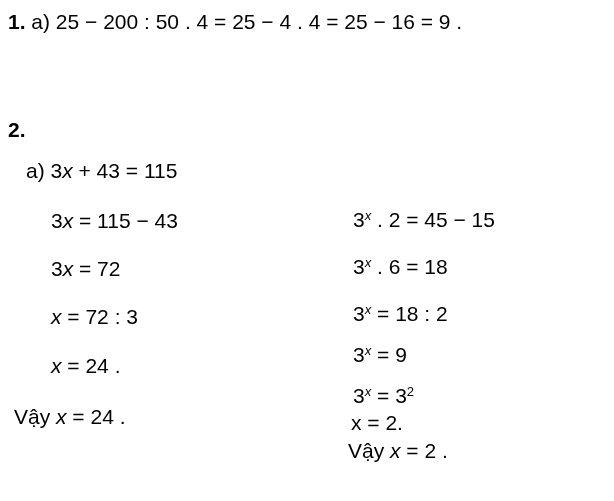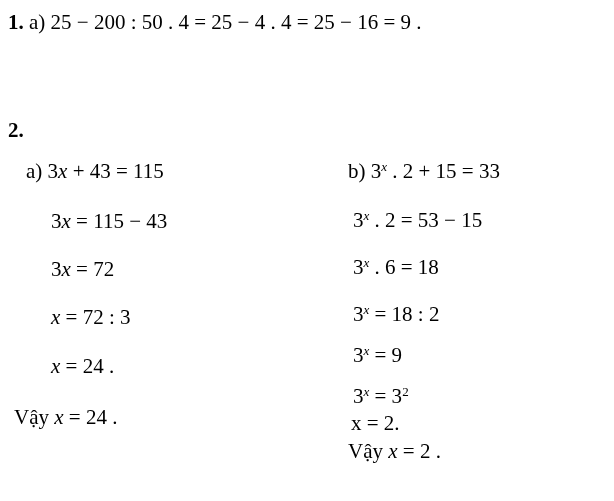--- a/index.html
+++ b/index.html
@@ -5,21 +5,21 @@
   html, body {
     margin: 0;
     padding: 0;
     background: #ffffff;
   }
   .page {
     position: relative;
     width: 614px;
     height: 501px;
     background: #ffffff;
-    font-family: Liberation Serif, serif;
+    font-family: Liberation Sans, sans-serif;
     font-size: 21px;
     color: #000000;
     overflow: hidden;
   }
   .row {
     position: absolute;
     white-space: pre;
     line-height: 26px;
   }
   
@@ -46,22 +46,21 @@
 
   <div class="row" style="left:8px; top:117px;"><span class="seg-b">2.</span></div>
 
   <div class="row" style="left:26px; top:158px;"><span>a) 3</span><span class="seg-i">x</span><span> + 43 = 115</span></div>
   <div class="row" style="left:51px; top:208px;"><span>3</span><span class="seg-i">x</span><span> = 115 − 43</span></div>
   <div class="row" style="left:51px; top:256px;"><span>3</span><span class="seg-i">x</span><span> = 72</span></div>
   <div class="row" style="left:51px; top:304px;"><span class="seg-i">x</span><span> = 72 : 3</span></div>
   <div class="row" style="left:51px; top:353px;"><span class="seg-i">x</span><span> = 24 .</span></div>
   <div class="row" style="left:14px; top:404px;"><span>Vậy </span><span class="seg-i">x</span><span> = 24 .</span></div>
 
-  <div class="row" style="left:348px; top:158px;"><span>b) 3</span><span class="seg-supi">x</span><span> . 2 + 15 = 33</span></div>
-  <div class="row" style="left:353px; top:207px;"><span>3</span><span class="seg-supi">x</span><span> . 2 = 53 − 15</span></div>
+  <div class="row" style="left:353px; top:207px;"><span>3</span><span class="seg-supi">x</span><span> . 2 = 45 − 15</span></div>
   <div class="row" style="left:353px; top:254px;"><span>3</span><span class="seg-supi">x</span><span> . 6 = 18</span></div>
   <div class="row" style="left:353px; top:301px;"><span>3</span><span class="seg-supi">x</span><span> = 18 : 2</span></div>
   <div class="row" style="left:353px; top:342px;"><span>3</span><span class="seg-supi">x</span><span> = 9</span></div>
   <div class="row" style="left:353px; top:383px;"><span>3</span><span class="seg-supi">x</span><span> = 3</span><span class="seg-sup">2</span></div>
   <div class="row" style="left:351px; top:410px;"><span>x = 2.</span></div>
   <div class="row" style="left:348px; top:438px;"><span>Vậy </span><span class="seg-i">x</span><span> = 2 .</span></div>
 
 </div>
 
 </body></html>

